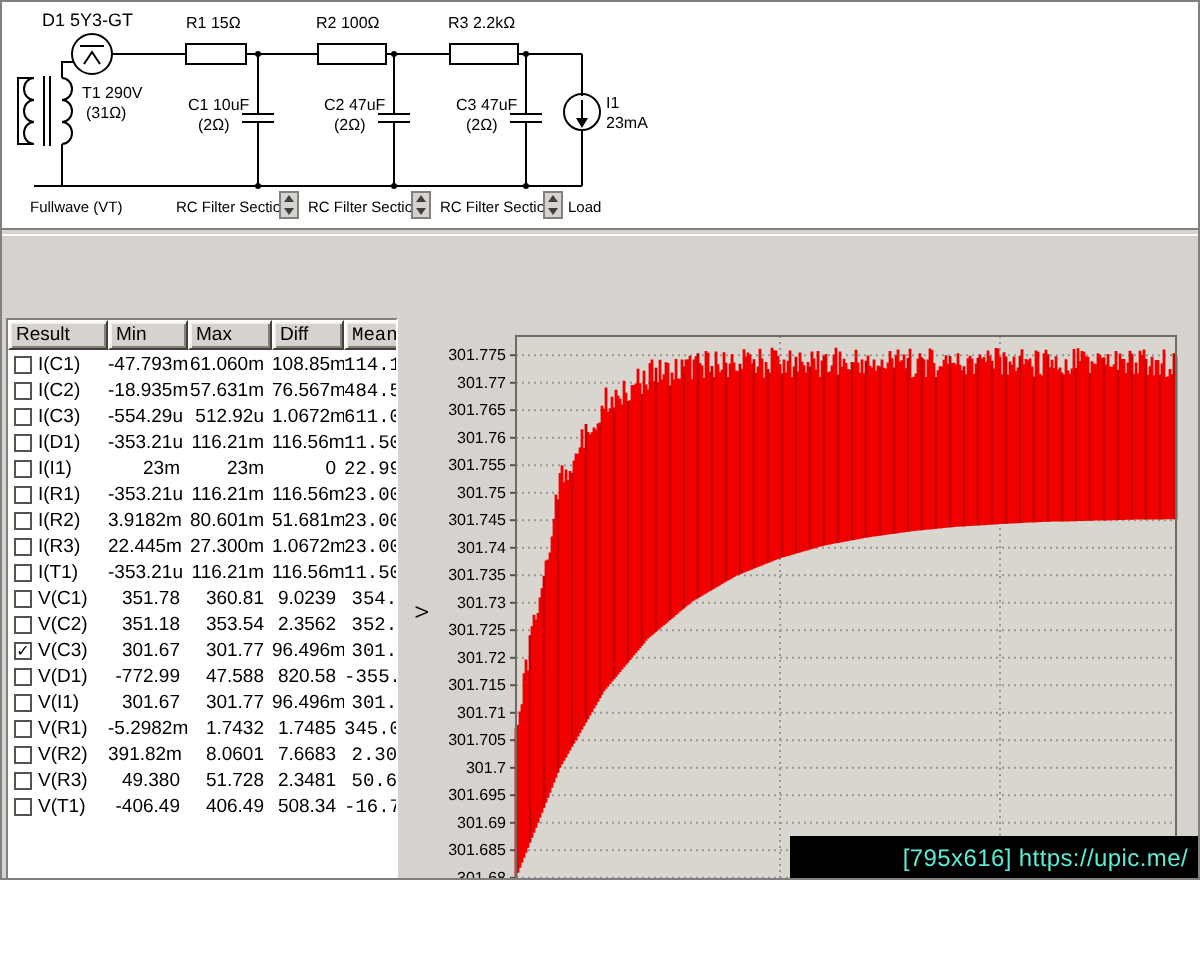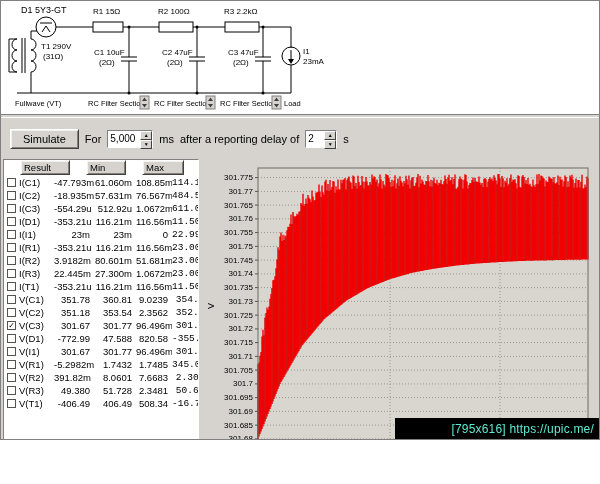--- a/index.html
+++ b/index.html
@@ -26,21 +26,21 @@
   .spinbox input { border:none; outline:none; font-size:10px; padding:0 2px; font-family:"Liberation Sans",sans-serif; height:16px; }
   .spin-btns { display:flex; flex-direction:column; width:12px; }
   .spin-btn { flex:1; font-size:5px; line-height:7px; text-align:center;
     background:#d6d3ce; border:1px solid; border-color:#ffffff #404040 #404040 #ffffff; color:#000; cursor:default; }
   
   .table-panel { position:absolute; top:158px; left:2px; width:196px; height:301px;
     background:#ffffff; border:1px solid; border-color:#808080 #ffffff #ffffff #808080; overflow:hidden; }
   .tbl-header { display:flex; height:15px; width:240px; }
   .tbl-h { background:#d6d3ce; border:1px solid; border-color:#ffffff #404040 #404040 #ffffff;
     box-shadow: inset 1px 1px 0 #f2f1ee, inset -1px -1px 0 #848078;
-    font-size:9.5px; padding:1px 3px; overflow:hidden; white-space:nowrap;margin-left:16px; }
+    font-size:9.5px; padding:1px 3px; overflow:hidden; white-space:nowrap; }
   .tbl-body { width:240px; }
   .tbl-row { display:flex; height:13px; align-items:flex-end; font-size:9.5px; }
   .col-name { flex:0 0 50px; } .col-min { flex:0 0 40px; } .col-max { flex:0 0 42px; }
   .col-diff { flex:0 0 36px; } .col-mean { flex:0 0 42px;font-family:Liberation Mono, monospace; }
   .name-cell { display:flex; align-items:center; gap:3px; padding-left:3px; overflow:hidden; }
   .checkbox { width:9px; height:9px; background:#fff; border:1px solid #55534d;
     font-size:8px; line-height:8px; text-align:center; flex:0 0 9px; }
   .num { text-align:right; padding-right:4px; white-space:nowrap; overflow:hidden; }
   .hscroll { position:absolute; left:0; bottom:0; width:194px; height:14px; background:#f0eee9; display:flex; }
   .sb-btn { width:14px; height:14px; background:#d6d3ce; border:1px solid;
@@ -151,41 +151,20 @@
       <g>
         <rect x="271" y="95" width="9" height="13" fill="#d6d3ce" stroke="#808080"></rect>
         <path d="M273,100 h5 l-2.5,-3.5 Z" fill="#404040"></path>
           <path d="M273,103 h5 l-2.5,3.5 Z" fill="#404040"></path>
       </g>
     </svg>
   </div>
 
   <div class="divider"></div>
 
-  <div class="toolbar">
-    <button class="btn3d">Simulate</button>
-    <span>For</span>
-    <div class="spinbox">
-      <input style="width: 32px;" value="5,000">
-      <div class="spin-btns">
-        <div class="spin-btn">▲</div>
-        <div class="spin-btn">▼</div>
-      </div>
-    </div>
-    <span>ms</span>
-    <span>after a reporting delay of</span>
-    <div class="spinbox">
-      <input style="width: 18px;" value="2">
-      <div class="spin-btns">
-        <div class="spin-btn">▲</div>
-        <div class="spin-btn">▼</div>
-      </div>
-    </div>
-    <span>s</span>
-  </div>
 
   <div class="table-panel">
     <div class="tbl-header" id="results-header">
         <div class="tbl-h col-name">Result</div>
         <div class="tbl-h col-min">Min</div>
         <div class="tbl-h col-max">Max</div>
         <div class="tbl-h col-diff">Diff</div>
         <div class="tbl-h col-mean">Mean</div>
       </div>
     <div class="tbl-body" id="results-body">

